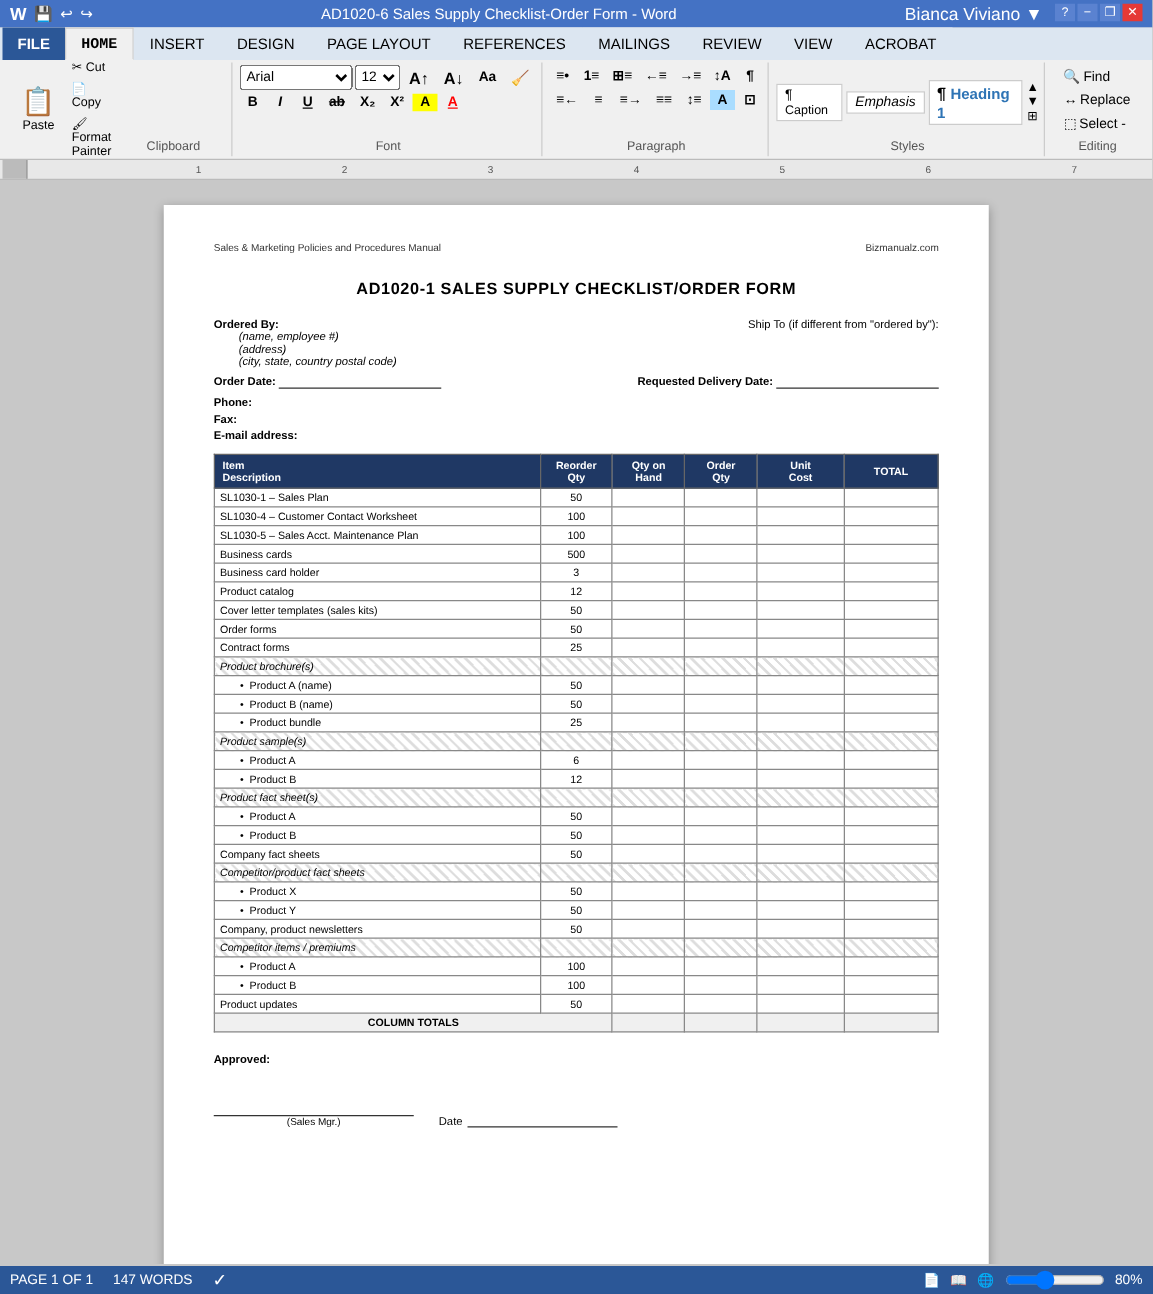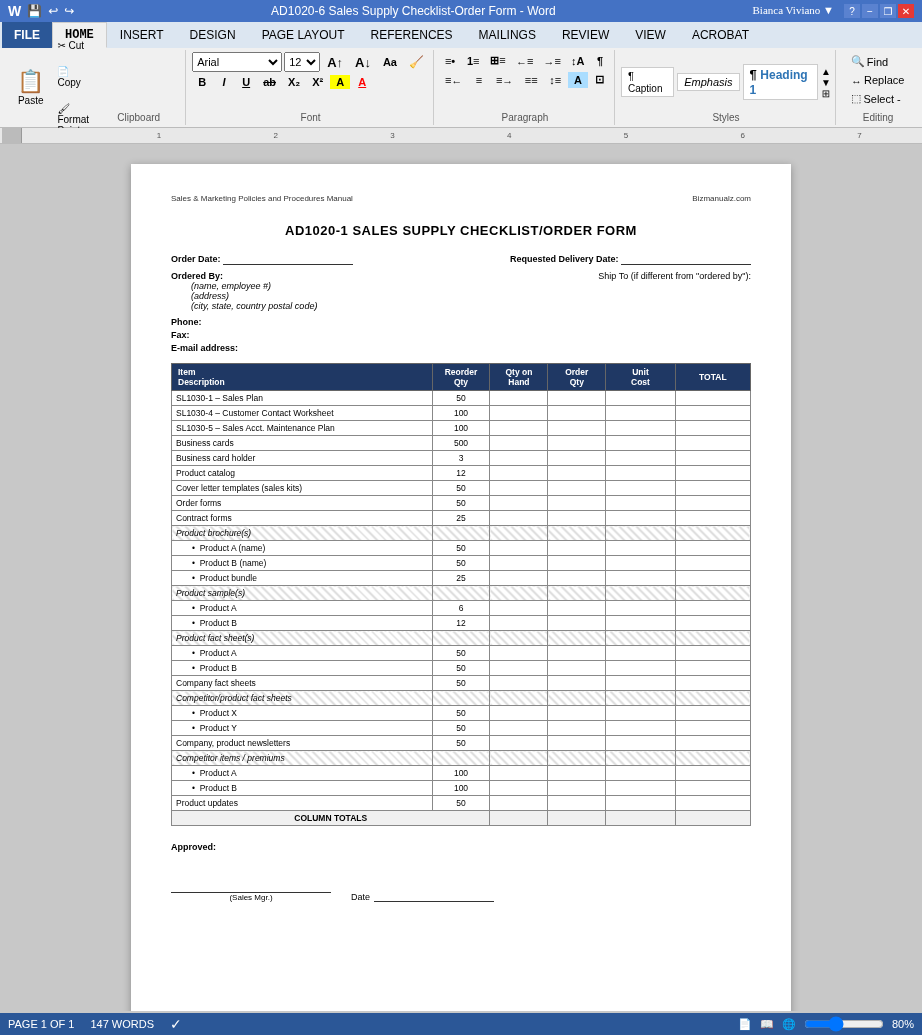--- a/index.html
+++ b/index.html
@@ -23,21 +23,21 @@
     #tab-bar { background: #dce6f1; display: flex; align-items: flex-end; height: 26px; padding-left: 2px; }
     #tab-bar .tab { padding: 3px 12px; font-size: 12px; cursor: pointer; background: #dce6f1; border: 1px solid transparent; height: 100%; display: flex; align-items: center; }
     #tab-bar .tab.active { background: #f0f0f0; border: 1px solid #ccc; border-bottom: 1px solid #f0f0f0; font-weight: bold; font-family: Liberation Mono, monospace; }
     #tab-bar .file-tab { background: #2b5797; color: white; padding: 3px 12px; font-size: 12px; font-weight: bold; cursor: pointer; height: 100%; display: flex; align-items: center; }
 
     #ribbon-content { background: #f0f0f0; padding: 2px 4px; display: flex; align-items: stretch; gap: 2px; height: 80px; border-bottom: 1px solid #bbb; }
 
     
     .clipboard-group { display: flex; flex-direction: row; align-items: stretch; border-right: 1px solid #ccc; padding: 2px 6px; gap: 2px; }
     .paste-btn { display: flex; flex-direction: column; align-items: center; justify-content: center; padding: 2px 6px; cursor: pointer; border: 1px solid transparent; font-size: 11px; }
-    .clipboard-small { display: flex; flex-direction: column; gap: 11px; justify-content: center; }
+    .clipboard-small { display: flex; flex-direction: column; gap: 1px; justify-content: center; }
     .small-btn { font-size: 10px; cursor: pointer; padding: 1px 3px; border: 1px solid transparent; }
     .font-select { font-size: 11px; height: 20px; width: 90px; }
     .font-size-select { font-size: 11px; height: 20px; width: 36px; }
     .font-btn { font-size: 11px; font-weight: bold; cursor: pointer; padding: 1px 4px; border: 1px solid transparent; min-width: 20px; text-align: center; }
     .font-btn.bold { font-weight: bold; }
     .font-btn.italic { font-style: italic; }
     .font-btn.underline { text-decoration: underline; }
     .edit-btn { font-size: 11px; cursor: pointer; padding: 2px 6px; border: 1px solid transparent; display: flex; align-items: center; gap: 2px; }
 
     
@@ -84,21 +84,21 @@
 
 <div id="title-bar">
   <div style="display:flex; align-items:center; gap:6px;">
     <span style="font-size:14px; font-weight:bold; color:#fff;">W</span>
     <span style="font-size:12px; cursor:pointer;">💾</span>
     <span style="font-size:12px; cursor:pointer;">↩</span>
     <span style="font-size:12px; cursor:pointer;">↪</span>
   </div>
   <div class="title-text">AD1020-6 Sales Supply Checklist-Order Form - Word</div>
   <div class="window-controls">
-    <span style="font-size:11px; margin-right:8px;font-family:Liberation Serif, serif;">Bianca Viviano ▼</span>
+    <span style="font-size:14px; margin-right:8px;">Bianca Viviano ▼</span>
     <button class="win-btn">?</button>
     <button class="win-btn">−</button>
     <button class="win-btn">❐</button>
     <button class="win-btn close">✕</button>
   </div>
 </div>
 
 <div id="tab-bar">
   <div class="file-tab">FILE</div>
   <div class="tab active">HOME</div>
@@ -228,39 +228,39 @@
   <div id="page">
 
     <div class="page-header">
       <span>Sales &amp; Marketing Policies and Procedures Manual</span>
       <span>Bizmanualz.com</span>
     </div>
 
     <div class="doc-title">AD1020-1 SALES SUPPLY CHECKLIST/ORDER FORM</div>
 
     <div class="form-fields">
-      <div class="field-row">
-        <div>
-          <span class="field-label">Order Date:</span>
-          <span class="field-line">&nbsp;&nbsp;&nbsp;&nbsp;&nbsp;&nbsp;&nbsp;&nbsp;&nbsp;&nbsp;&nbsp;&nbsp;</span>
-        </div>
-        <div>
-          <span class="field-label">Requested Delivery Date:</span>
-          <span class="field-line">&nbsp;&nbsp;&nbsp;&nbsp;&nbsp;&nbsp;&nbsp;&nbsp;&nbsp;&nbsp;&nbsp;&nbsp;</span>
-        </div>
-      </div>
       <div class="field-row" style="align-items:flex-start;">
         <div>
           <div class="field-label">Ordered By:</div>
           <div class="field-sub">(name, employee #)</div>
           <div class="field-sub">(address)</div>
           <div class="field-sub">(city, state, country postal code)</div>
         </div>
         <div style="padding-top:0;">
           <span>Ship To (if different from "ordered by"):</span>
+        </div>
+      </div>
+      <div class="field-row">
+        <div>
+          <span class="field-label">Order Date:</span>
+          <span class="field-line">&nbsp;&nbsp;&nbsp;&nbsp;&nbsp;&nbsp;&nbsp;&nbsp;&nbsp;&nbsp;&nbsp;&nbsp;</span>
+        </div>
+        <div>
+          <span class="field-label">Requested Delivery Date:</span>
+          <span class="field-line">&nbsp;&nbsp;&nbsp;&nbsp;&nbsp;&nbsp;&nbsp;&nbsp;&nbsp;&nbsp;&nbsp;&nbsp;</span>
         </div>
       </div>
       <div class="field-contact">
         <span class="field-label">Phone:</span>
       </div>
       <div class="field-contact">
         <span class="field-label">Fax:</span>
       </div>
       <div class="field-contact">
         <span class="field-label">E-mail address:</span>

